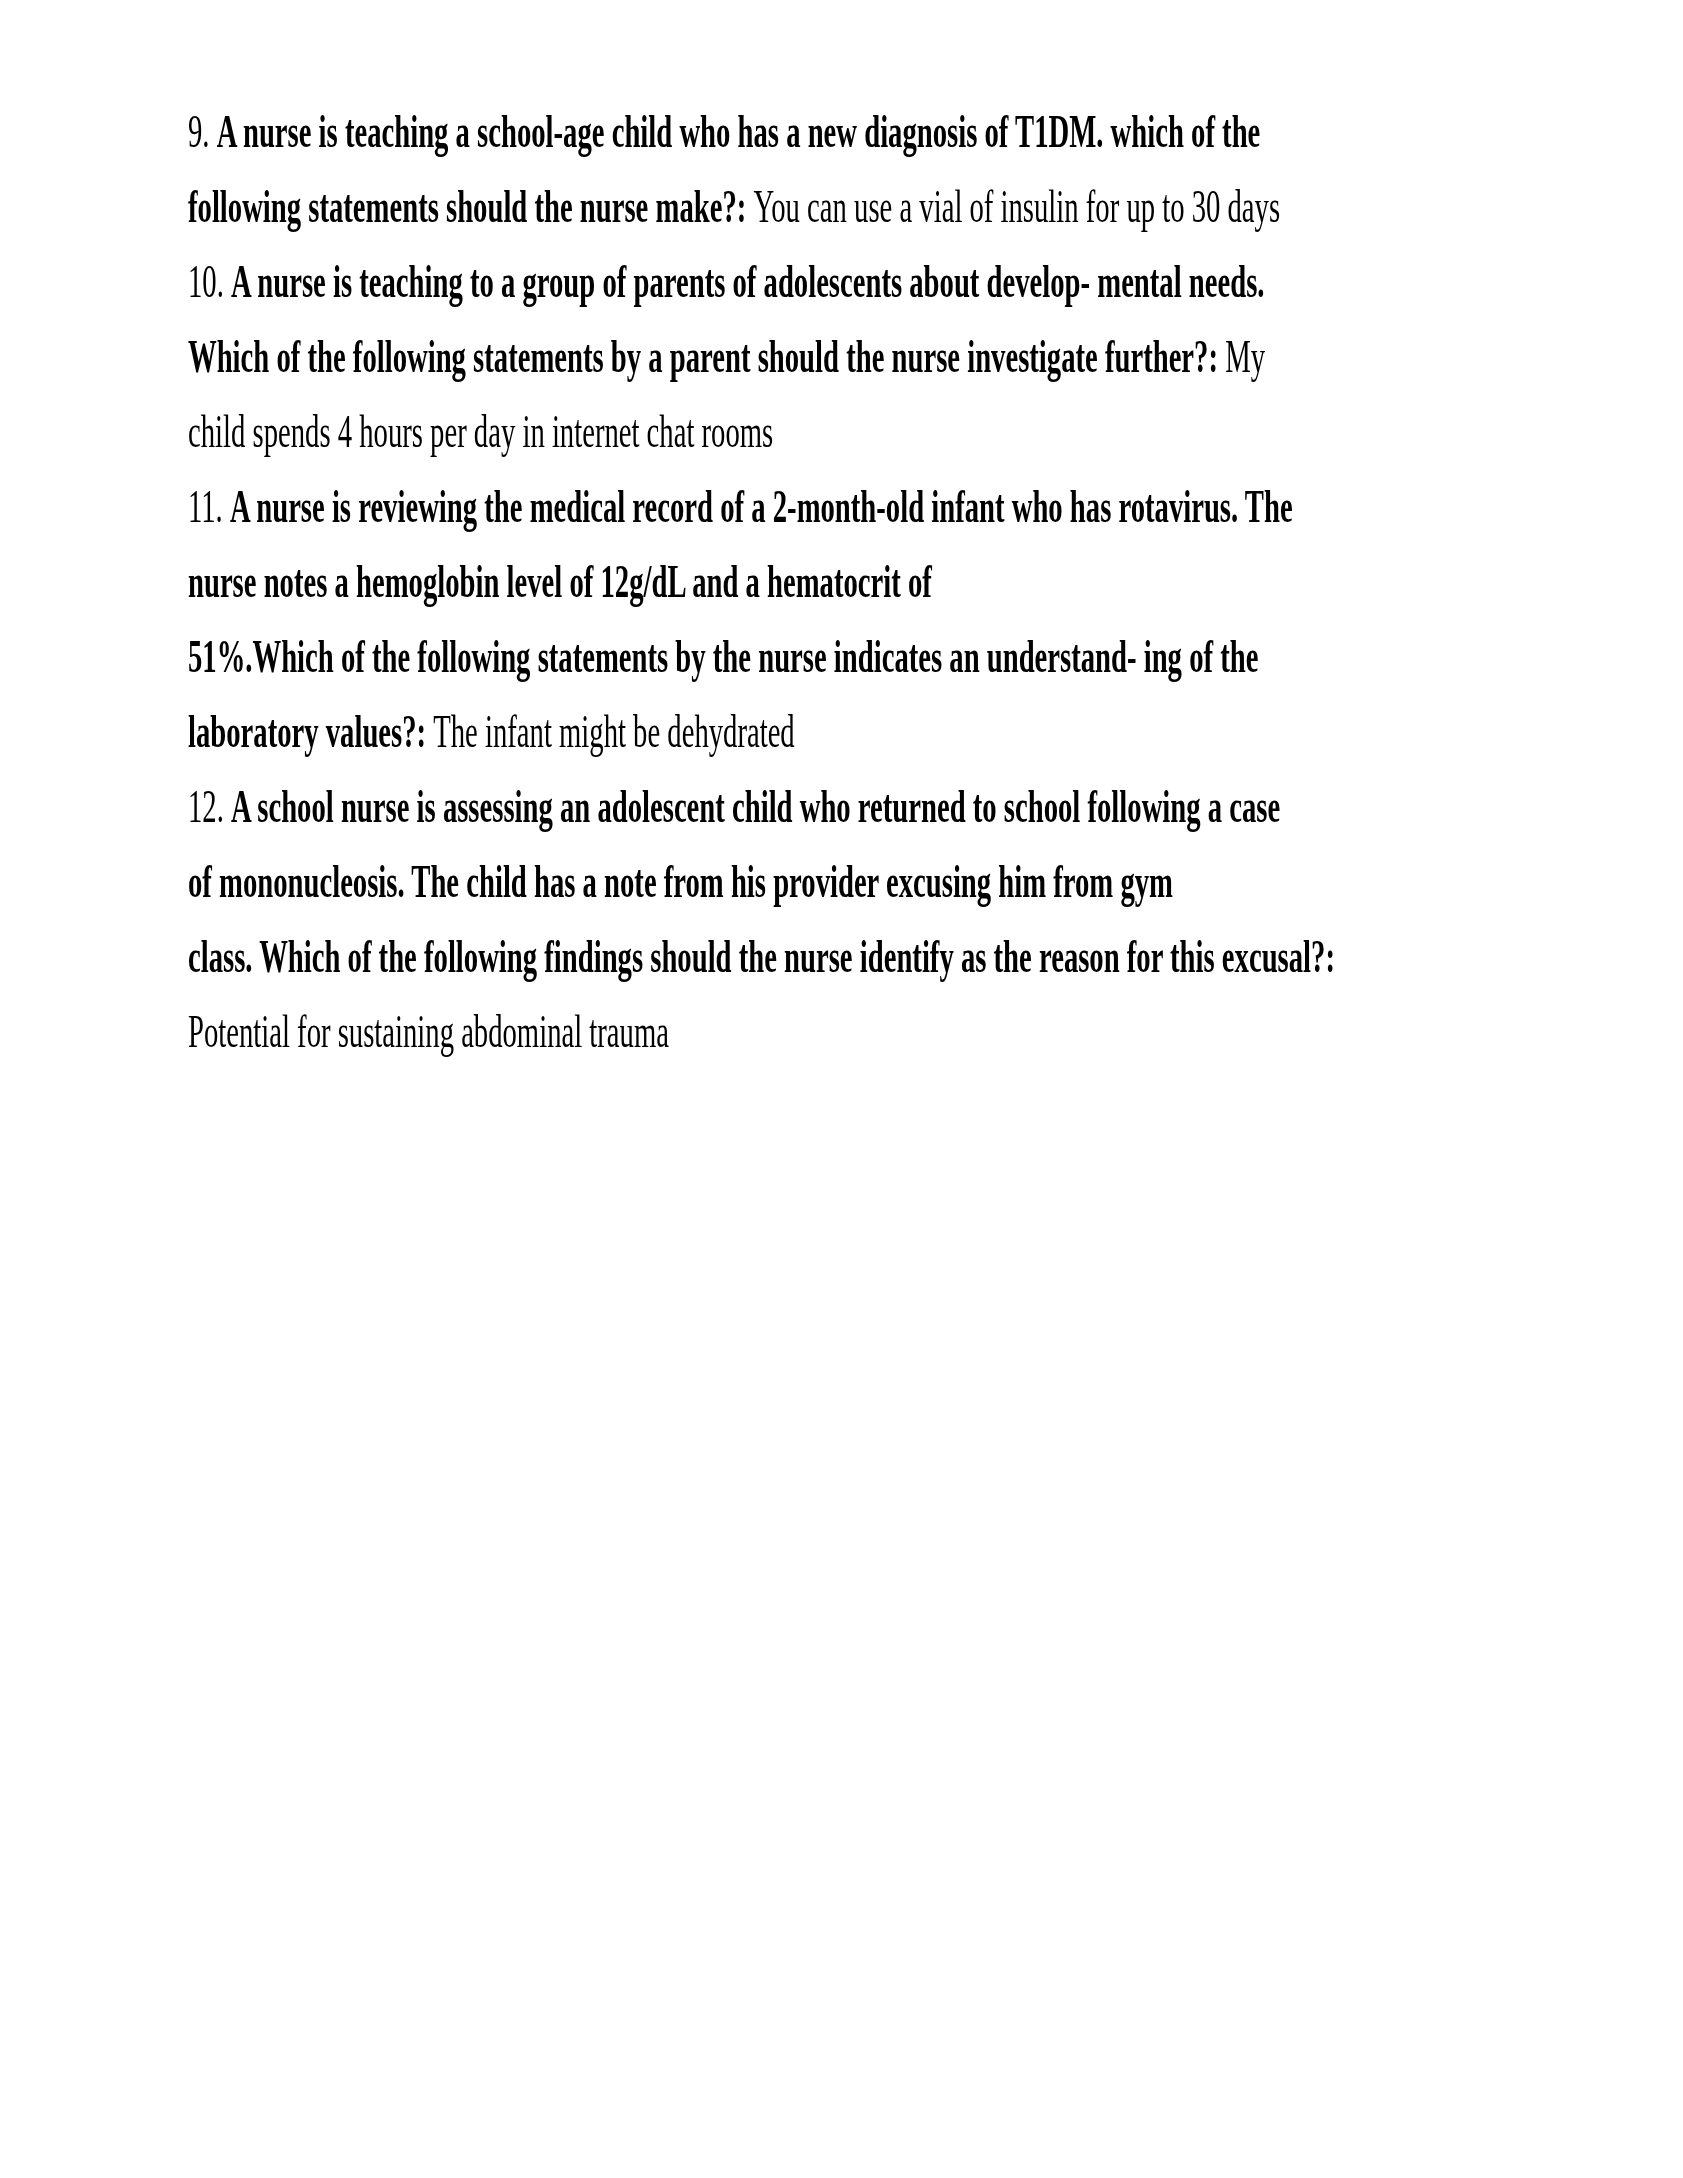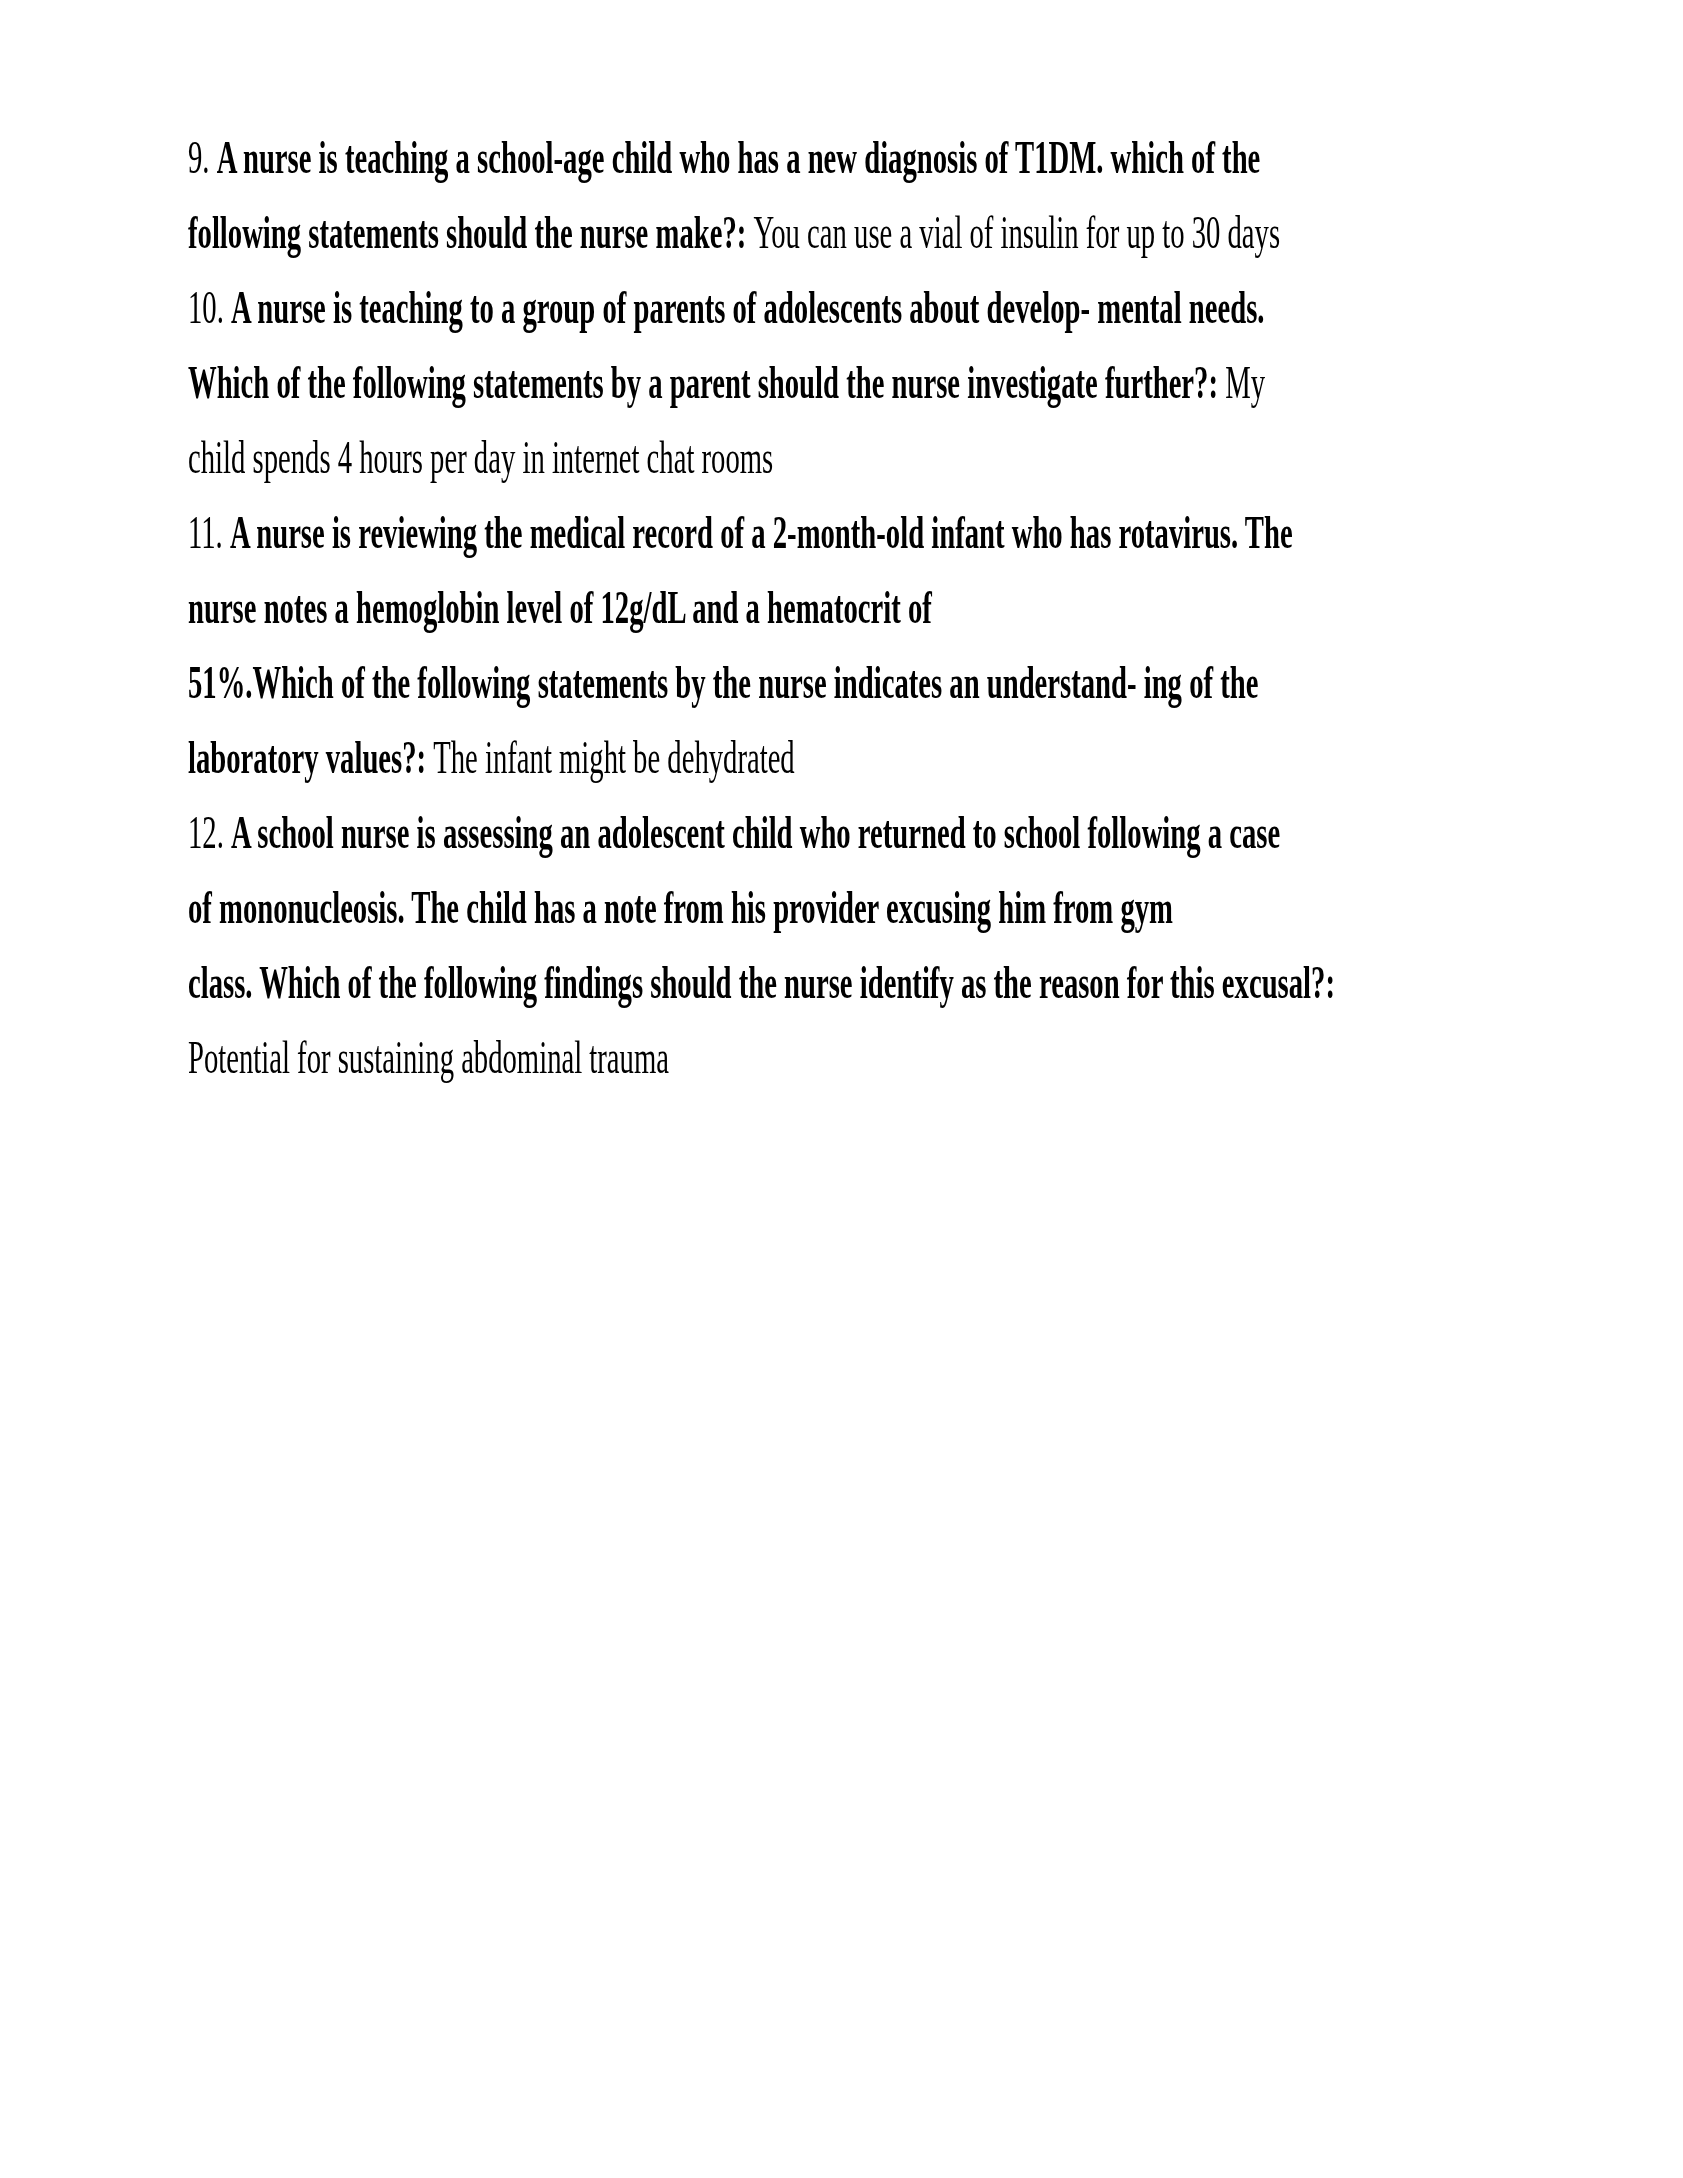--- a/index.html
+++ b/index.html
@@ -11,21 +11,21 @@
     height: 2178px;
     background: #ffffff;
   }
   .page {
     position: relative;
     width: 1683px;
     height: 2178px;
     background: #ffffff;
     overflow: hidden;
     box-sizing: border-box;
-    padding: 120px 40px 0 188px;
+    padding: 94px 40px 0 188px;
   }
   .text-block {
     width: max-content;
   }
   .line {
     font-family: "Liberation Serif", "DejaVu Serif", serif;
     font-size: 47px;
     line-height: 75px;
     height: 75px;
     color: #000000;

